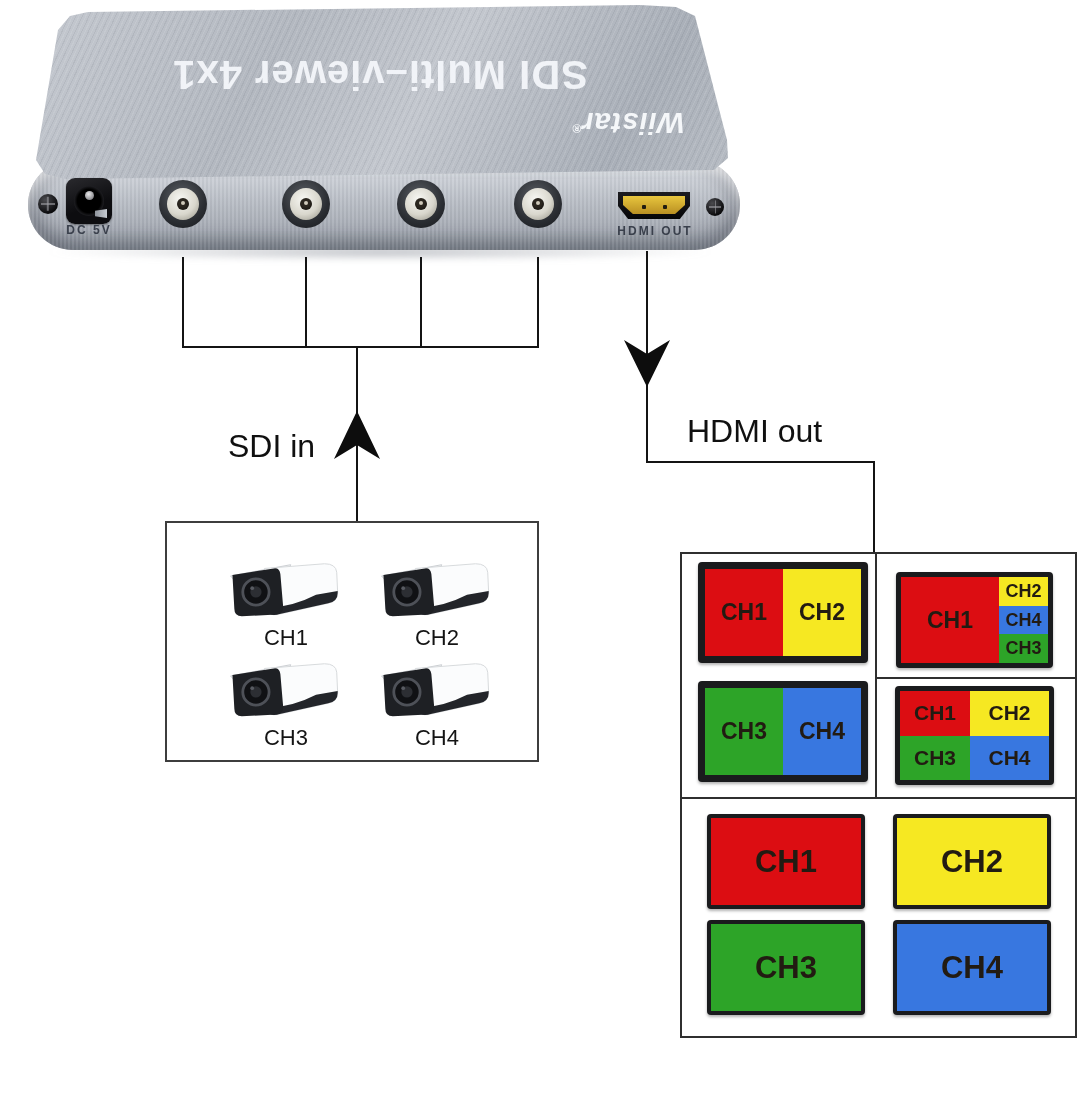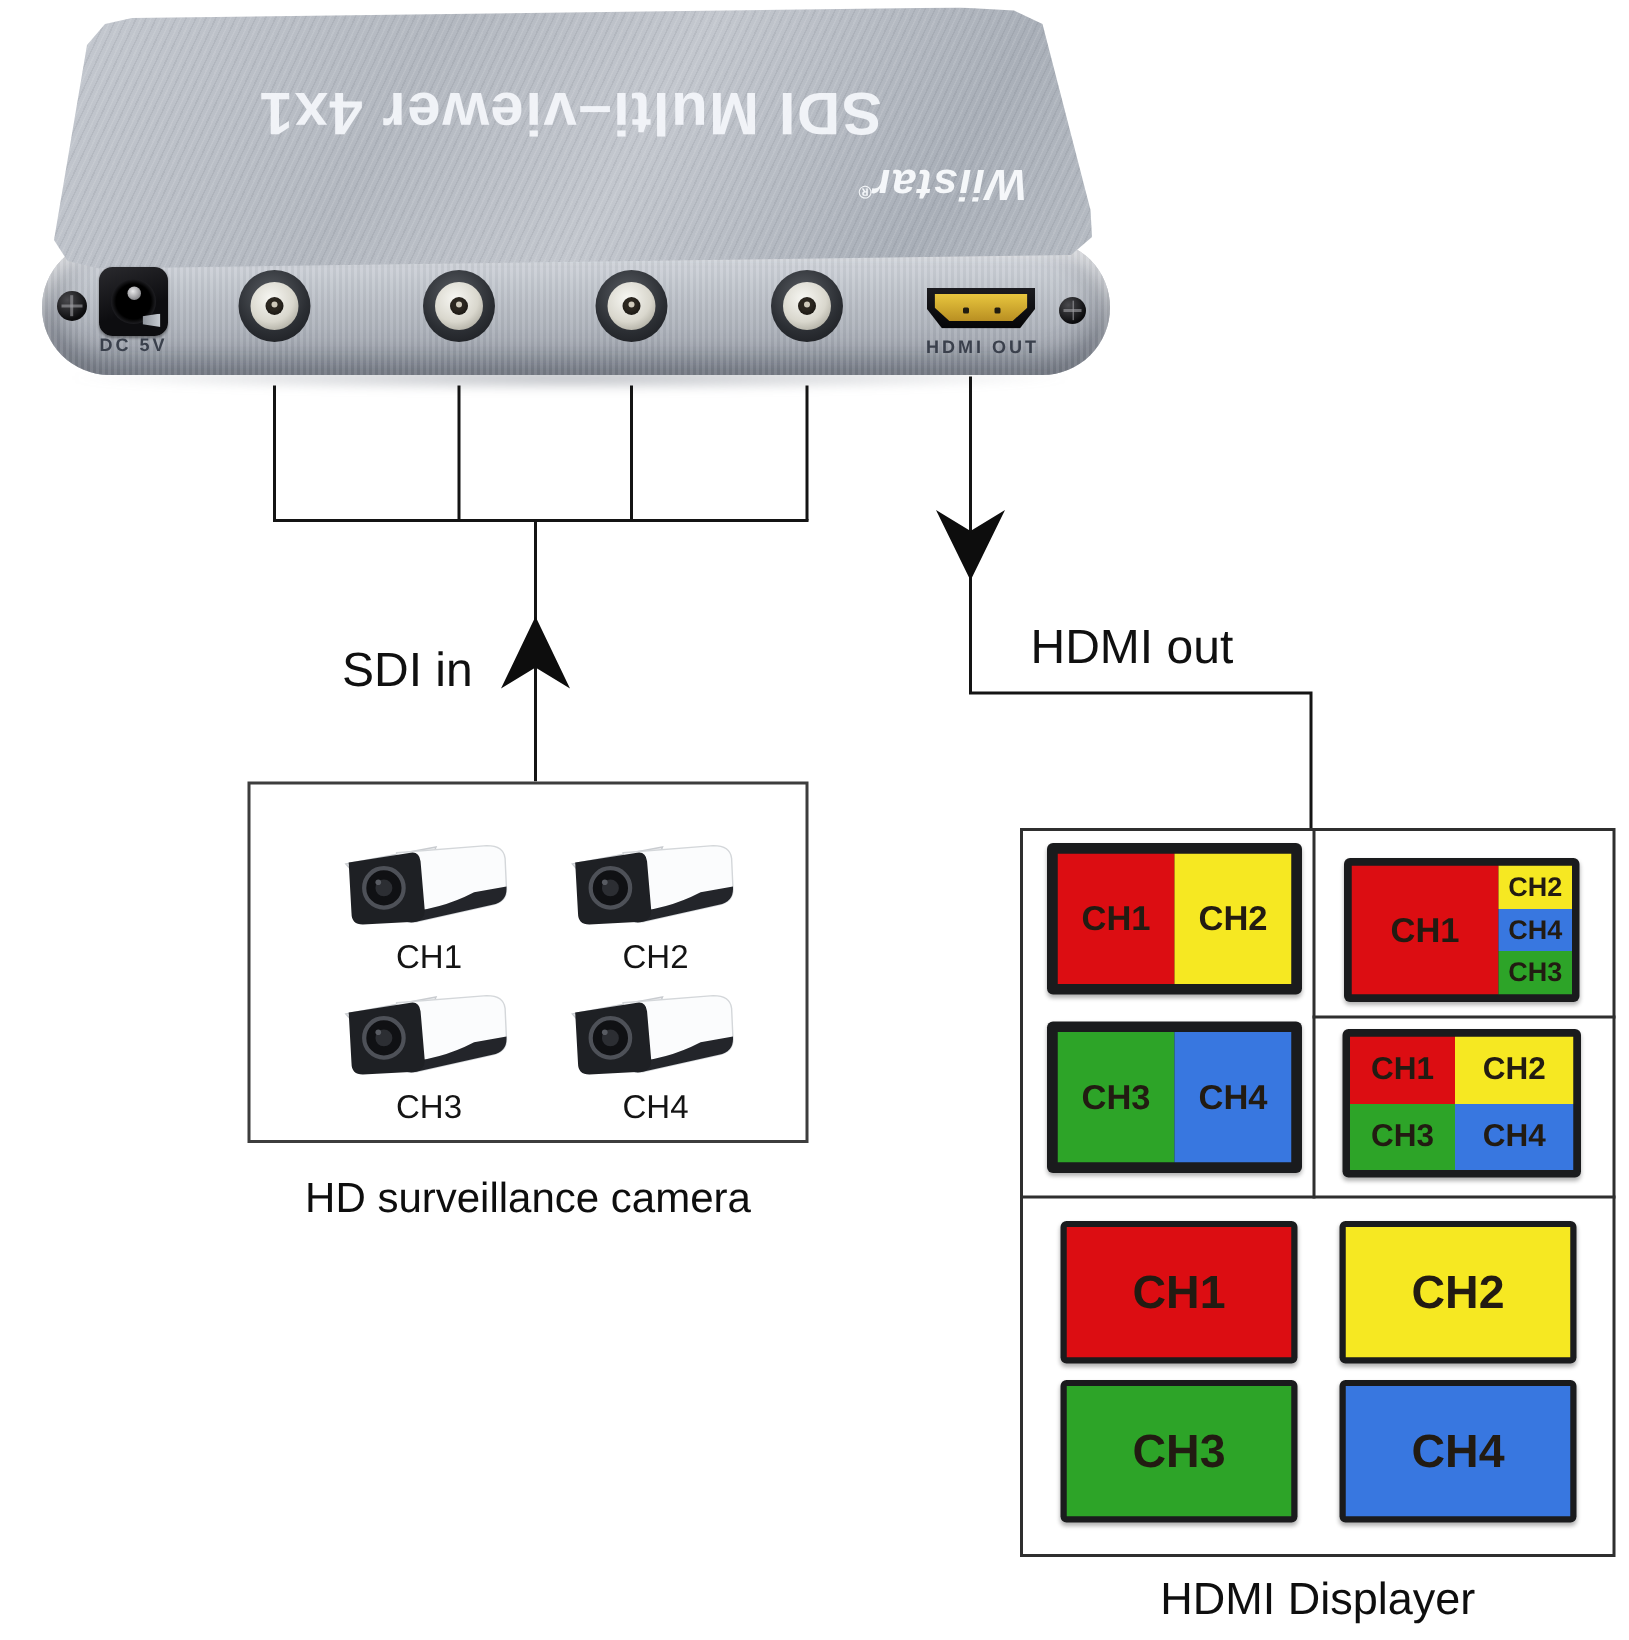--- a/index.html
+++ b/index.html
@@ -199,21 +199,20 @@
     </svg>
   <svg class="abs cam" style="left:375px;top:660px;">
       <use href="#cam"></use>
     </svg>
 
   <div class="abs cam-label" style="left:224px;top:625px;">CH1</div>
   <div class="abs cam-label" style="left:375px;top:625px;">CH2</div>
   <div class="abs cam-label" style="left:224px;top:725px;">CH3</div>
   <div class="abs cam-label" style="left:375px;top:725px;">CH4</div>
 
-  <div class="abs caption cam-caption">HD surveillance camera</div>
 
   <div class="abs disp-box"></div>
   <div class="abs divider div-v"></div>
   <div class="abs divider div-h-right"></div>
   <div class="abs divider div-h-full"></div>
 
   <div class="monitor mon-a">
     <div class="screen pad7">
       <div class="cell f1 fs23" style="background: rgb(220, 13, 18);">CH1</div>
       <div class="cell f1 fs23" style="background: rgb(246, 232, 34);">CH2</div>
@@ -265,15 +264,14 @@
     <div class="screen pad4">
       <div class="cell f1 fs31" style="background: rgb(45, 164, 40);">CH3</div>
     </div>
   </div>
   <div class="monitor mon-f4">
     <div class="screen pad4">
       <div class="cell f1 fs31" style="background: rgb(56, 119, 224);">CH4</div>
     </div>
   </div>
 
-  <div class="abs caption disp-caption">HDMI Displayer</div>
 
 </div>
 
 </body></html>

